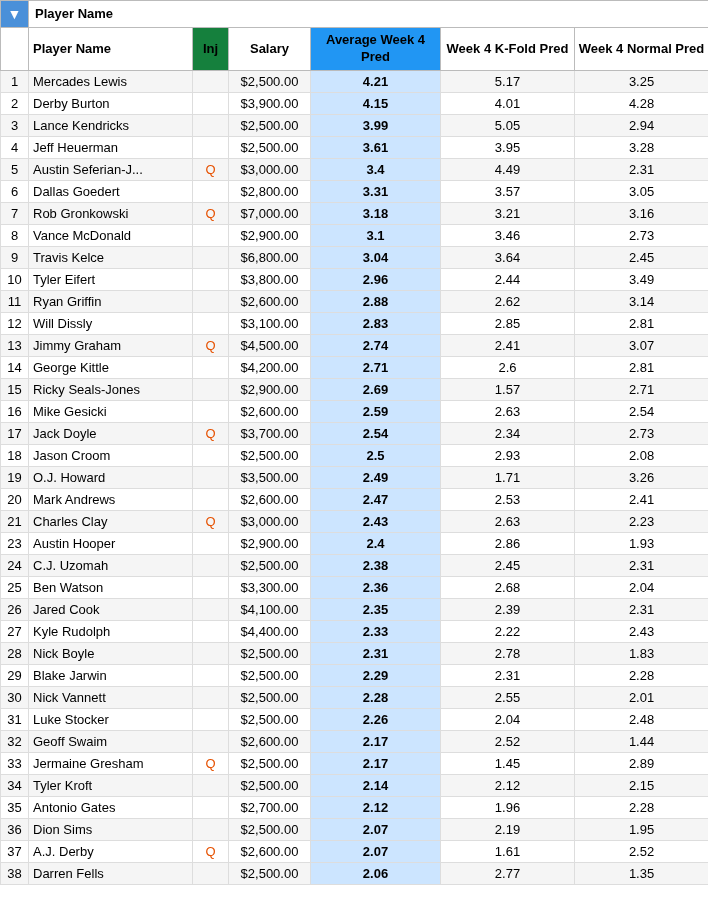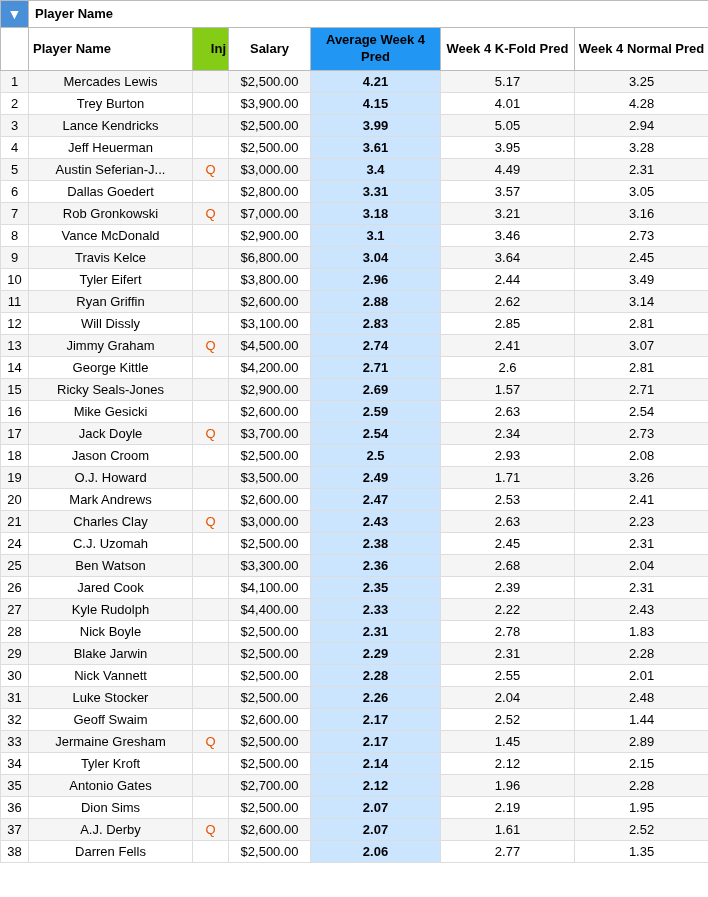--- a/index.html
+++ b/index.html
@@ -42,21 +42,21 @@
 
     tbody tr td {
       border: 1px solid #ddd;
       padding: 3px 4px;
       text-align: center;
       vertical-align: middle;
       white-space: nowrap;
       overflow: hidden;
     }
     tbody tr td.name-cell {
-      text-align: center;
+      text-align: left;
       padding-left: 4px;
     }
     tbody tr:nth-child(odd) {
       background: #f5f5f5;
     }
     tbody tr:nth-child(even) {
       background: #ffffff;
     }
     .avg-cell {
       background: #cce5ff !important;
@@ -80,40 +80,40 @@
     <thead>
 
       <tr>
         <th style="background:#4a90d9;color:#fff;font-size:14px;">▼</th>
         <th colspan="6" style="text-align:left;padding-left:6px;font-weight:bold;">Player Name</th>
       </tr>
 
       <tr>
         <th style="background:#fff;"></th>
         <th style="text-align:left;padding-left:4px;font-weight:bold;background:#fff;">Player Name</th>
-        <th style="background:#84cc16;text-align:right;">Inj</th>
+        <th style="background:#15803d;">Inj</th>
         <th style="background:#fff;">Salary</th>
         <th class="col-avg-header">Average Week 4 Pred</th>
         <th style="background:#fff;">Week 4 K-Fold Pred</th>
         <th style="background:#fff;">Week 4 Normal Pred</th>
       </tr>
     </thead>
     <tbody id="table-body">
     <tr>
           <td>1</td>
           <td class="name-cell">Mercades Lewis</td>
           <td></td>
           <td>$2,500.00</td>
           <td class="avg-cell">4.21</td>
           <td>5.17</td>
           <td>3.25</td>
         </tr>
         <tr>
           <td>2</td>
-          <td class="name-cell">Trey Burton</td>
+          <td class="name-cell">Derby Burton</td>
           <td></td>
           <td>$3,900.00</td>
           <td class="avg-cell">4.15</td>
           <td>4.01</td>
           <td>4.28</td>
         </tr>
         <tr>
           <td>3</td>
           <td class="name-cell">Lance Kendricks</td>
           <td></td>
@@ -278,20 +278,29 @@
         <tr>
           <td>21</td>
           <td class="name-cell">Charles Clay</td>
           <td style="color: rgb(230, 81, 0);">Q</td>
           <td>$3,000.00</td>
           <td class="avg-cell">2.43</td>
           <td>2.63</td>
           <td>2.23</td>
         </tr>
         <tr>
+          <td>23</td>
+          <td class="name-cell">Austin Hooper</td>
+          <td></td>
+          <td>$2,900.00</td>
+          <td class="avg-cell">2.4</td>
+          <td>2.86</td>
+          <td>1.93</td>
+        </tr>
+        <tr>
           <td>24</td>
           <td class="name-cell">C.J. Uzomah</td>
           <td></td>
           <td>$2,500.00</td>
           <td class="avg-cell">2.38</td>
           <td>2.45</td>
           <td>2.31</td>
         </tr>
         <tr>
           <td>25</td>

